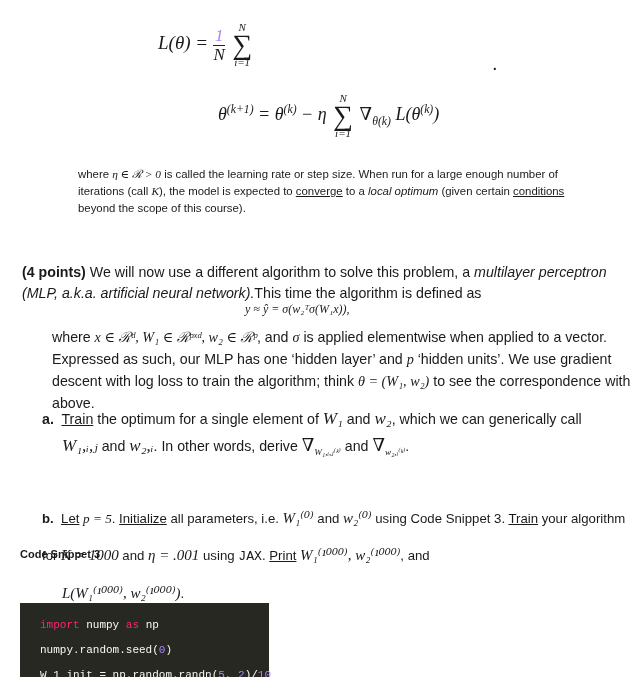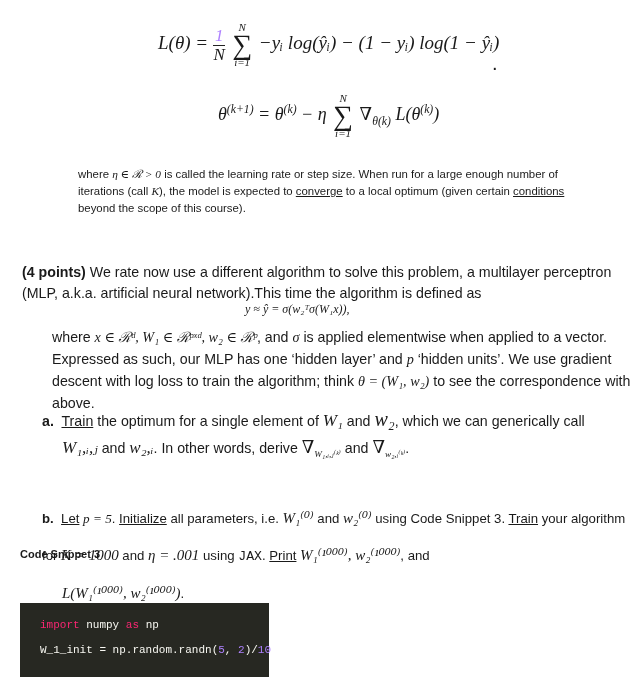--- a/index.html
+++ b/index.html
@@ -17,71 +17,71 @@
     .sum .bot { display: block; font-size: 11px; }
     .eq2 { left: 218px; top: 93px; font-size: 18px; white-space: nowrap; }
     .p1 { left: 78px; top: 166px; width: 490px; font-size: 11.4px; line-height: 17px; }
     .p2 { left: 22px; top: 262px; width: 600px; font-size: 14.2px; line-height: 21px; }
     .p2b { left: 22px; top: 326px; width: 606px; font-size: 14.2px; line-height: 22px; margin-left: 30px; }
     .eqmid { left: 245px; top: 302px; font-size: 12px; white-space: nowrap; }
     .itema { left: 42px; top: 406px; width: 590px; font-size: 14.2px; line-height: 26px; }
     .itemb { left: 42px; top: 500px; width: 590px; font-size: 13.2px; line-height: 36px; }
     .label { font-weight: bold; }
     .ul { text-decoration: underline; }
-    .it { }
+    .it { font-style: italic; }
     .mono { font-family: "Liberation Mono", "DejaVu Sans Mono", monospace; }
     sup, sub { font-size: 65%; line-height: 0; }
     .snippet-title { left: 20px; top: 548px; font-size: 11px; font-weight: bold; }
     .code { left: 20px; top: 603px; width: 249px; height: 82px; background: #272822; padding: 3px 20px; box-sizing: border-box; font-family: "Liberation Mono", "DejaVu Sans Mono", monospace; font-size: 11px; line-height: 12.6px; color: #f8f8f2; white-space: pre; }
     .kw { color: #f92672; }
     .num { color: #ae81ff; }
     .dot { font-size: 20px; }
   </style>
 </head>
 <body>
 
 <div class="abs eq1 math">
   <span>L(θ) =</span>
   <span class="frac"><span class="num mathr">1</span><span class="den">N</span></span>
   <span class="sum"><span class="top">N</span><span class="sig mathr">∑</span><span class="bot">i=1</span></span>
-  <span>−yᵢ log(ŷᵢ) − (1 − yᵢ) log(1 − ŷᵢ)</span>
 </div>
 <div class="abs dot" style="left:492px;top:52px;">.</div>
 
 <div class="abs eq2 math">
   <span>θ</span><sup>(k+1)</sup>
   <span>= θ</span><sup>(k)</sup>
   <span>− η</span>
   <span class="sum"><span class="top">N</span><span class="sig mathr">∑</span><span class="bot">i=1</span></span>
   <span class="mathr">∇</span><sub>θ(k)</sub>
   <span>L(θ</span><sup>(k)</sup><span>)</span>
 </div>
 
 <div class="abs p1">
   <span>where </span><span class="math">η ∈ ℛ &gt; 0</span><span> is called the learning rate or step size. When run for a large enough number of iterations (call </span><span class="math">K</span><span>), the model is expected to </span><span class="ul">converge</span><span> to a </span><span class="it">local optimum</span><span> (given certain </span><span class="ul">conditions</span><span> beyond the scope of this course).</span>
 </div>
 
 <div class="abs p2">
-  <span class="label">(4 points)</span><span> We rate now use a different algorithm to solve this problem, a </span><span class="it">multilayer perceptron (MLP, a.k.a. artificial neural network).</span><span>This time the algorithm is defined as</span>
+  <span class="label">(4 points)</span><span> We will now use a different algorithm to solve this problem, a </span><span class="it">multilayer perceptron (MLP, a.k.a. artificial neural network).</span><span>This time the algorithm is defined as</span>
 </div>
 <div class="abs eqmid math">y ≈ ŷ = σ(w₂ᵀσ(W₁x)),</div>
 <div class="abs p2b">
   <span>where </span><span class="math">x ∈ ℛᵈ, W₁ ∈ ℛᵖˣᵈ, w₂ ∈ ℛᵖ</span><span>, and </span><span class="math">σ</span><span> is applied elementwise when applied to a vector. Expressed as such, our MLP has one ‘hidden layer’ and </span><span class="math">p</span><span> ‘hidden units’.  We use gradient descent with log loss to train the algorithm; think </span><span class="math">θ = (W₁, w₂)</span><span> to see the correspondence with above.</span>
 </div>
 
 <div class="abs itema">
   <span class="label">a.</span>&nbsp;
-  <span class="ul">Train</span><span> the optimum for a single element of </span><span class="math" style="font-size:17px">W₁</span><span> and </span><span class="math" style="font-size:20px">w₂</span><span>, which we can generically call </span><br>
+  <span class="ul">Train</span><span> the optimum for a single element of </span><span class="math" style="font-size:17px">W₁</span><span> and </span><span class="math" style="font-size:17px">w₂</span><span>, which we can generically call </span><br>
   <span style="display:inline-block;width:20px"></span><span class="math" style="font-size:17px">W₁,ᵢ,ⱼ</span><span> and </span><span class="math" style="font-size:17px">w₂,ᵢ</span><span>. In other words, derive </span><span class="mathr" style="font-size:18px">∇</span><sub class="math">W₁,ᵢ,ⱼ⁽ᵏ⁾</sub><span> and </span><span class="mathr" style="font-size:18px">∇</span><sub class="math">w₂,ᵢ⁽ᵏ⁾</sub><span>.</span>
 </div>
 
 <div class="abs itemb">
   <span class="label">b.</span>&nbsp;
   <span class="ul">Let</span> <span class="math">p = 5</span><span>. </span><span class="ul">Initialize</span><span> all parameters, i.e. </span><span class="math" style="font-size:15px">W₁⁽⁰⁾</span><span> and </span><span class="math" style="font-size:15px">w₂⁽⁰⁾</span><span> using Code Snippet 3. </span><span class="ul">Train</span><span> your algorithm for </span><span class="math" style="font-size:15px">K = 1000</span><span> and </span><span class="math" style="font-size:15px">η = .001</span><span> using </span><span class="mono">JAX</span><span>. </span><span class="ul">Print</span> <span class="math" style="font-size:15px">W₁⁽¹⁰⁰⁰⁾, w₂⁽¹⁰⁰⁰⁾</span><span>, and</span><br>
   <span style="display:inline-block;width:20px"></span><span class="math" style="font-size:15px">L(W₁⁽¹⁰⁰⁰⁾, w₂⁽¹⁰⁰⁰⁾)</span><span>.</span>
 </div>
 
 <div class="abs snippet-title">Code Snippet 3</div>
 <div class="abs code">
 <div><span class="kw">import</span><span> numpy </span><span class="kw">as</span><span> np</span></div>
+<div><span>numpy.random.seed(</span><span class="num">0</span><span>)</span></div>
 <div><span>W_1_init = np.random.randn(</span><span class="num">5</span><span>, </span><span class="num">2</span><span>)/</span><span class="num">10</span></div>
 
 </div>
 
 </body></html>

